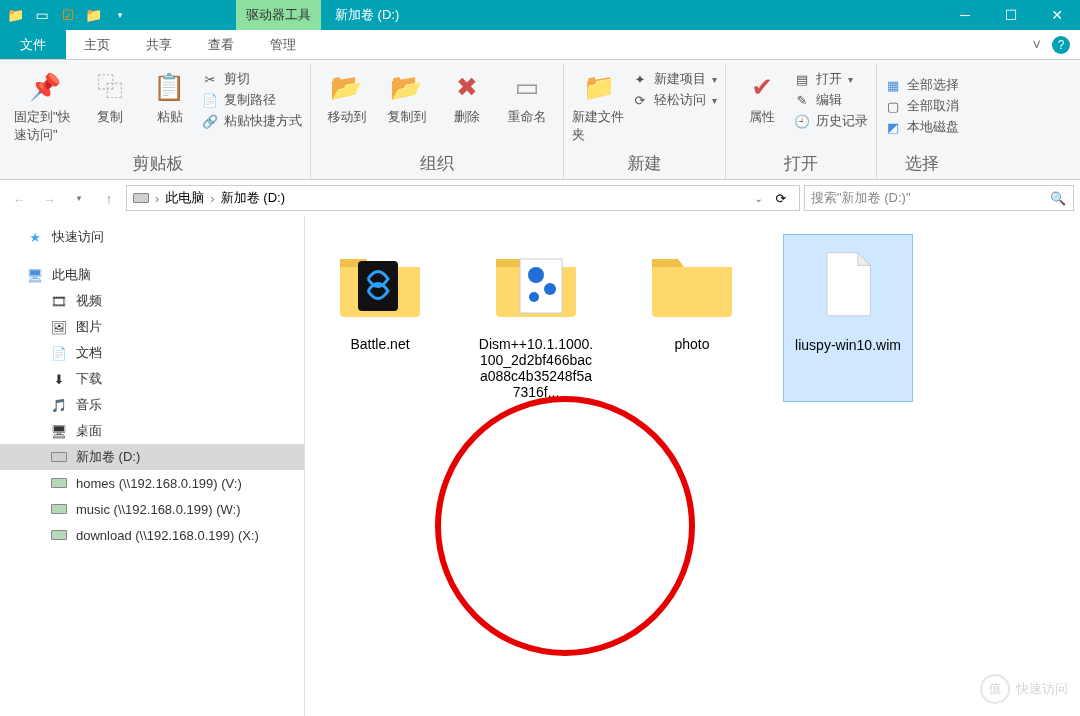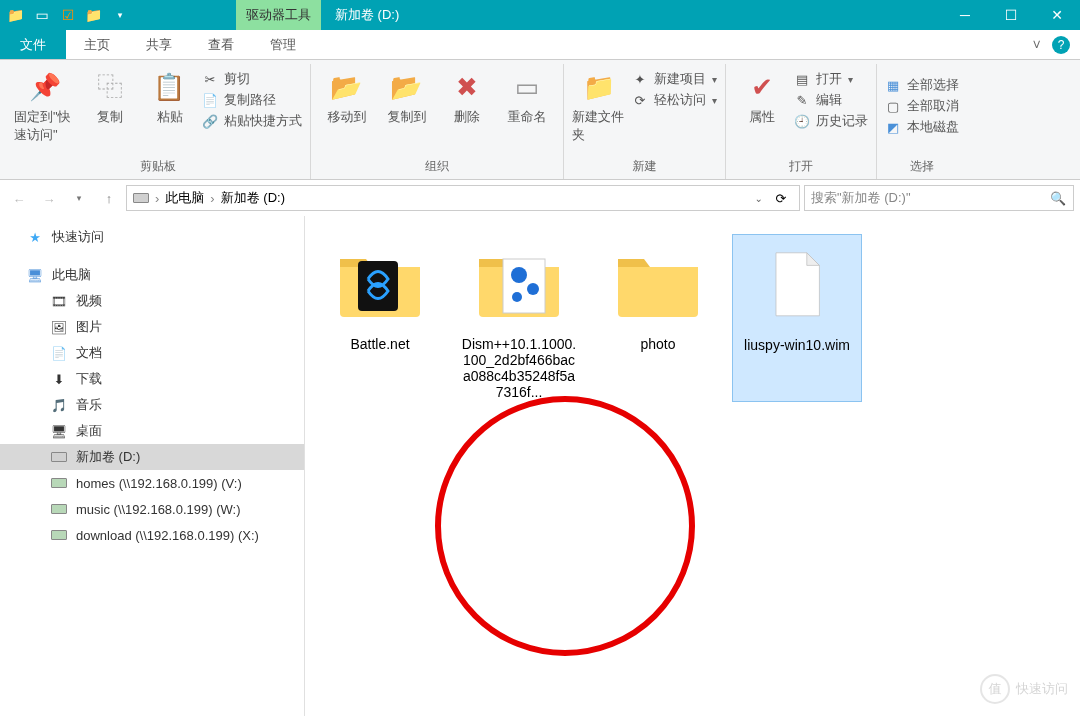--- a/index.html
+++ b/index.html
@@ -13,42 +13,42 @@
 .winbtn{width:46px;height:30px;display:flex;align-items:center;justify-content:center;color:#fff;font-size:14px;}
 .ribbon-tabs{height:30px;display:flex;align-items:stretch;border-bottom:1px solid #ccc;background:#fff;}
 .file-tab{background:#00a2b4;color:#fff;padding:0 20px;display:flex;align-items:center;}
 .rtab{padding:0 18px;display:flex;align-items:center;color:#555;}
 .ribbon-help{margin-left:auto;display:flex;align-items:center;gap:12px;padding:0 10px;}
 .help-circle{width:18px;height:18px;border-radius:50%;background:#00a2b4;color:#fff;display:flex;align-items:center;justify-content:center;font-size:12px;}
 .ribbon{height:120px;background:#f5f6f7;border-bottom:1px solid #ccc;display:flex;padding:4px 6px 0 6px;}
 .group{display:flex;flex-direction:column;align-items:center;border-right:1px solid #d8d8d8;padding:0 8px;}
 .group:last-child{border-right:none;}
 .group-content{flex:1;display:flex;align-items:flex-start;gap:4px;padding-top:6px;}
-.group-label{font-size:12px;color:#666;padding:2px 0 4px;}
+.group-label{font-size:17px;color:#666;padding:2px 0 4px;}
 .big-btn{display:flex;flex-direction:column;align-items:center;width:56px;gap:4px;color:#555;}
 .big-btn.wide{width:64px;}
 .big-icon{width:34px;height:34px;display:flex;align-items:center;justify-content:center;font-size:26px;}
 .small-list{display:flex;flex-direction:column;gap:3px;}
 .small-item{display:flex;align-items:center;gap:6px;color:#555;font-size:12px;}
 .si-icon{width:16px;height:16px;display:flex;align-items:center;justify-content:center;font-size:13px;}
 .addressbar{height:36px;display:flex;align-items:center;padding:4px 6px;gap:4px;}
 .navbtn{width:26px;height:26px;display:flex;align-items:center;justify-content:center;color:#777;}
 .navbtn.dis{color:#bbb;}
 .breadcrumb{flex:1;border:1px solid #ccc;height:26px;display:flex;align-items:center;padding:0 6px;gap:6px;}
 .bc-sep{color:#888;}
 .bc-refresh{width:24px;display:flex;align-items:center;justify-content:center;}
 .searchbox{width:270px;border:1px solid #ccc;height:26px;display:flex;align-items:center;padding:0 6px;color:#888;}
 .searchbox span.si{margin-left:auto;}
 .main{display:flex;height:500px;}
 .sidebar{width:305px;border-right:1px solid #e0e0e0;padding:8px 0;overflow:hidden;}
 .tree-item{display:flex;align-items:center;gap:8px;padding:4px 10px 4px 26px;color:#333;cursor:default;}
 .tree-item.sub{padding-left:50px;}
 .tree-item.selected{background:#d8d8d8;}
 .tree-icon{width:18px;height:18px;display:flex;align-items:center;justify-content:center;}
-.content{flex:1;padding:18px 10px;display:flex;flex-wrap:wrap;align-content:flex-start;gap:10px 9px;position:relative;}
+.content{flex:1;padding:18px 10px;display:flex;flex-wrap:wrap;align-content:flex-start;gap:10px 26px;position:relative;}
 .file-item{width:130px;display:flex;flex-direction:column;align-items:center;text-align:center;}
 .file-item.selected{background:#cfe8ff;border:1px solid #8bc3f0;}
 .thumb{width:100px;height:100px;display:flex;align-items:center;justify-content:center;}
 .folder-svg{width:88px;height:70px;}
 .file-label{font-size:14px;padding:2px 4px;max-width:126px;word-break:break-all;}
 .annot-circle{position:absolute;border:6px solid #e60000;border-radius:50%;width:260px;height:260px;left:130px;top:180px;pointer-events:none;}
 .watermark{position:absolute;right:12px;bottom:12px;opacity:.25;font-size:18px;color:#555;display:flex;align-items:center;gap:6px;}
 .wm-circle{width:30px;height:30px;border:2px solid #999;border-radius:50%;display:flex;align-items:center;justify-content:center;font-size:13px;}
 .folder-body{fill:#ffd86b;}
 .folder-tab{fill:#f0c04a;}

